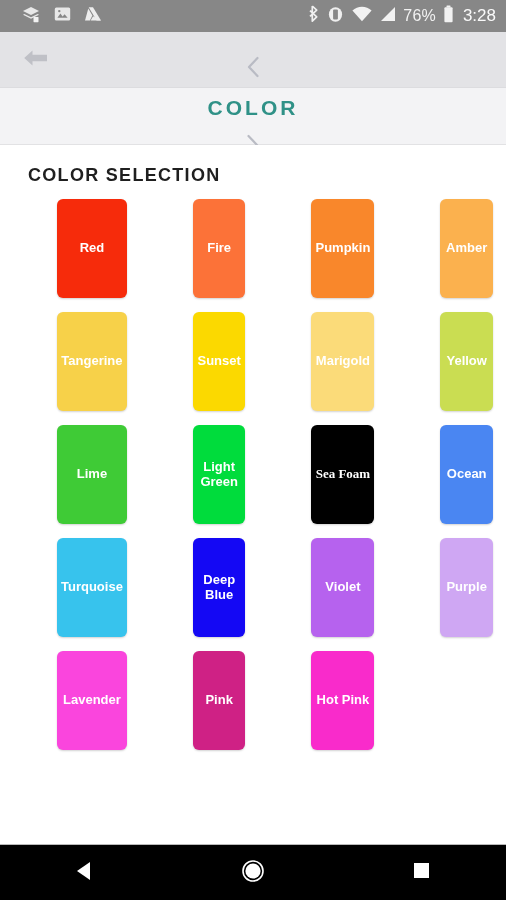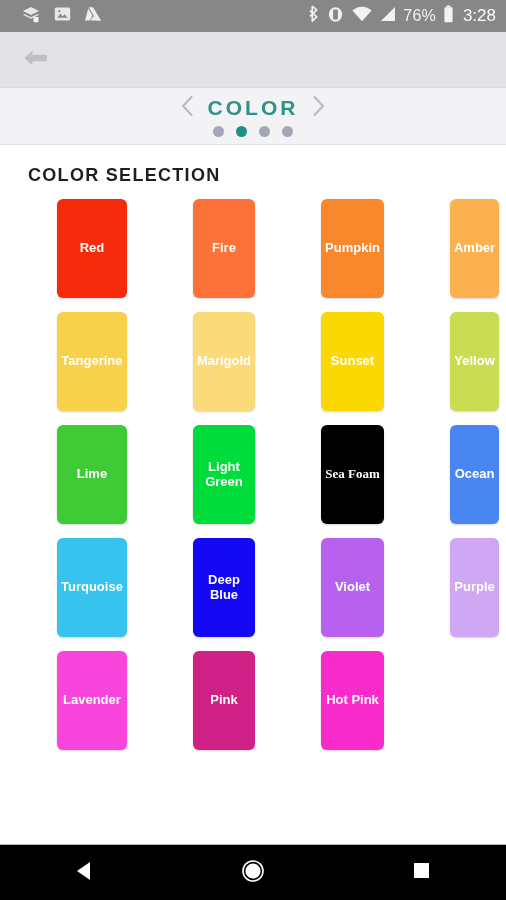--- a/index.html
+++ b/index.html
@@ -89,20 +89,21 @@
     flex-direction: column;
     align-items: center;
     justify-content: center;
     gap: 5px;
     flex: 0 0 auto;
   }
   .title-row {
     display: flex;
     align-items: center;
     gap: 14px;
+    flex-direction: column;
   }
   .chev {
     cursor: pointer;
     display: block;
   }
   .title-text {
     color: #2f9187;
     font-size: 21px;
     font-weight: bold;
     letter-spacing: 3px;
@@ -286,25 +287,25 @@
         </div>
         <div class="swatch" style="background: rgb(249, 135, 43);">
           <span class="swatch-label">Pumpkin</span>
         </div>
         <div class="swatch" style="background: rgb(251, 177, 78);">
           <span class="swatch-label">Amber</span>
         </div>
         <div class="swatch" style="background: rgb(247, 209, 73);">
           <span class="swatch-label">Tangerine</span>
         </div>
+        <div class="swatch" style="background: rgb(251, 217, 0);">
+          <span class="swatch-label">Sunset</span>
+        </div>
         <div class="swatch" style="background: rgb(251, 219, 121);">
           <span class="swatch-label">Marigold</span>
-        </div>
-        <div class="swatch" style="background: rgb(251, 217, 0);">
-          <span class="swatch-label">Sunset</span>
         </div>
         <div class="swatch" style="background: rgb(202, 221, 82);">
           <span class="swatch-label">Yellow</span>
         </div>
         <div class="swatch" style="background: rgb(63, 203, 54);">
           <span class="swatch-label">Lime</span>
         </div>
         <div class="swatch" style="background: rgb(0, 220, 60);">
           <span class="swatch-label">Light Green</span>
         </div>

